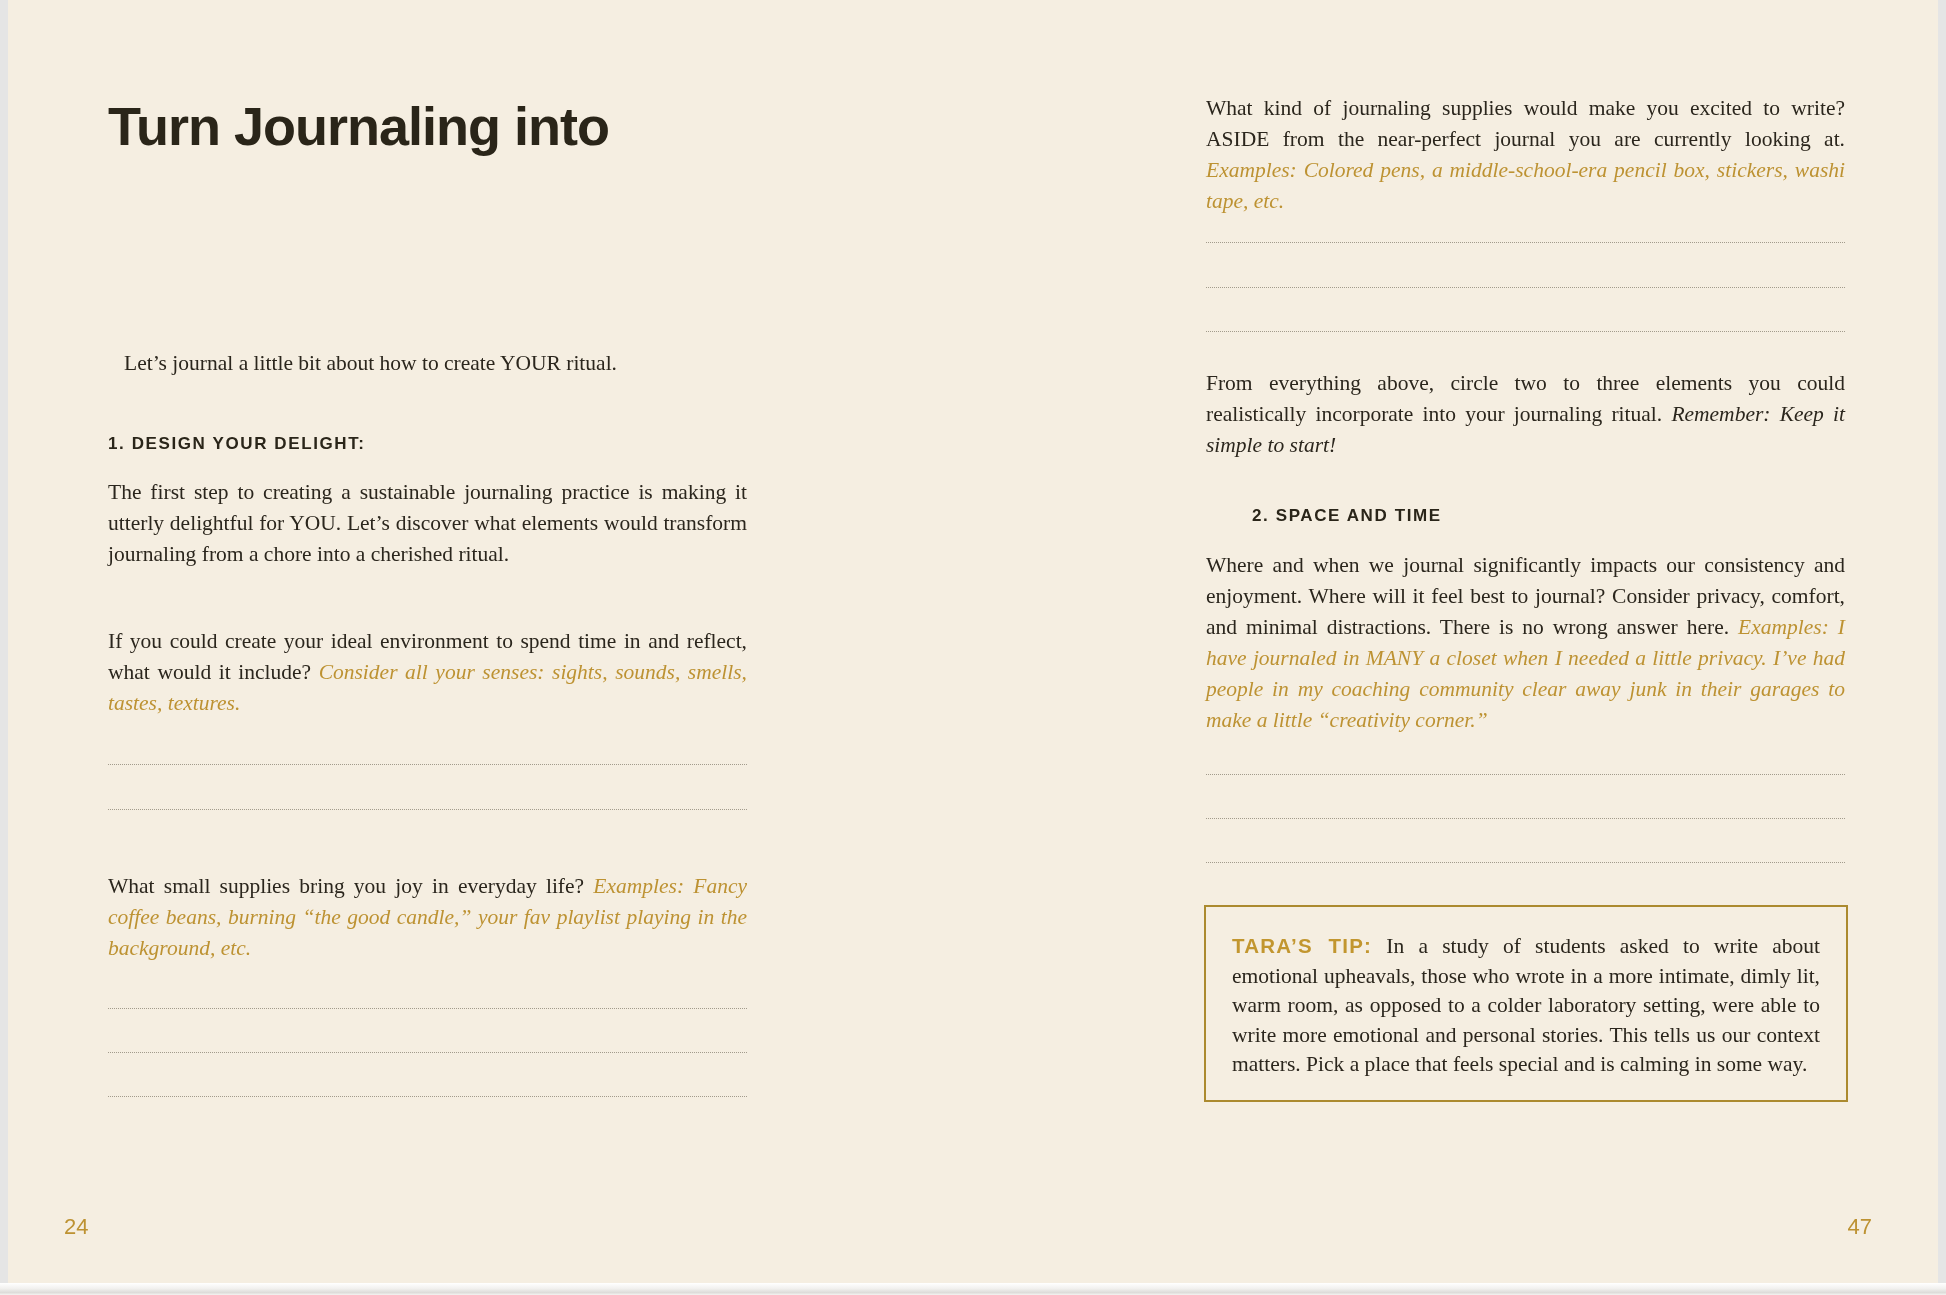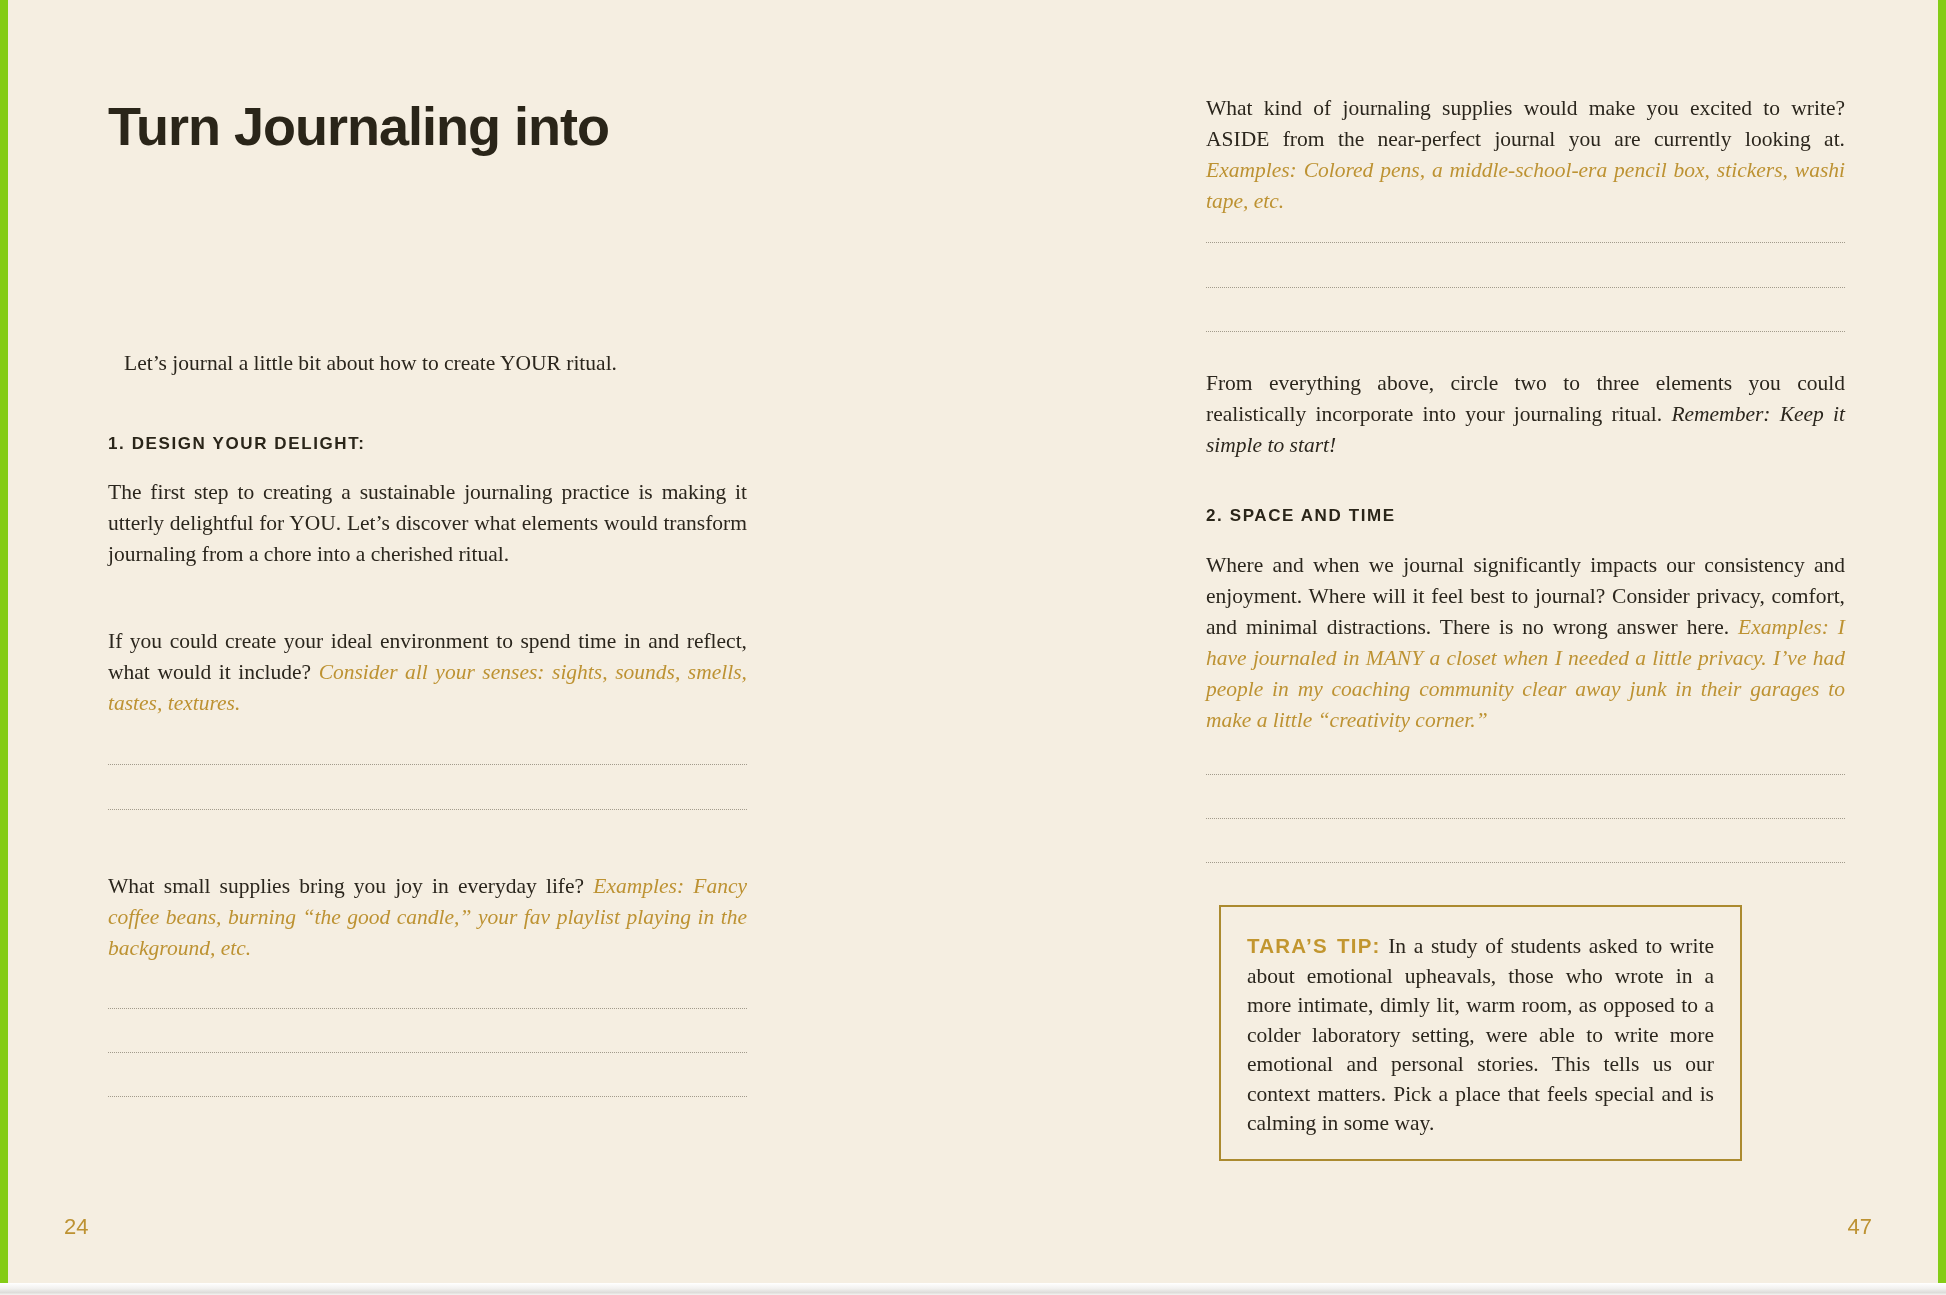--- a/index.html
+++ b/index.html
@@ -1,19 +1,19 @@
 <!DOCTYPE html>
 <html><head>
 <meta charset="utf-8">
 <style>
   html,body{margin:0;padding:0;background:#ffffff;}
   .canvas{
     position:relative;
     width:1946px;height:1295px;
-    background:#84cc16;
+    background:#e5e5e5;
     overflow:hidden;
     font-family:"Liberation Serif", serif;
     color:#2b261d;
   }
   .spread{
     position:absolute;
     left:8px; right:8px; top:0; bottom:12px;
     background:#f5eee1;
   }
   .bottom-edge{
@@ -113,29 +113,29 @@
     <div class="abs pagenum" style="left:56px; top:1214px;">24</div>
 
     <p class="abs body" style="left:1198px; top:93px; width:639px;"><span>What kind of journaling supplies would make you excited to write? ASIDE from the near-perfect journal you are currently looking at. </span><span class="ex">Examples: Colored pens, a middle-school-era pencil box, stickers, washi tape, etc.</span></p>
 
     <div class="rule" style="left:1198px; top:242px;"></div>
     <div class="rule" style="left:1198px; top:287px;"></div>
     <div class="rule" style="left:1198px; top:331px;"></div>
 
     <p class="abs body" style="left:1198px; top:368px; width:639px;"><span>From everything above, circle two to three elements you could realistically incorporate into your journaling ritual. </span><span class="dark-it">Remember: Keep it simple to start!</span></p>
 
-    <div class="abs heading" style="left:1198px; top:506px;">2. SPACE AND TIME</div>
+    <div class="abs heading" style="left:1244px; top:506px;">2. SPACE AND TIME</div>
 
     <p class="abs body" style="left:1198px; top:550px; width:639px;"><span>Where and when we journal significantly impacts our consistency and enjoyment. Where will it feel best to journal? Consider privacy, comfort, and minimal distractions. There is no wrong answer here. </span><span class="ex">Examples: I have journaled in MANY a closet when I needed a little privacy. I’ve had people in my coaching community clear away junk in their garages to make a little “creativity corner.”</span></p>
 
     <div class="rule" style="left:1198px; top:774px;"></div>
     <div class="rule" style="left:1198px; top:818px;"></div>
     <div class="rule" style="left:1198px; top:862px;"></div>
 
-    <div class="tipbox" style="left:1196px; top:905px; width:523px;margin-left:15px;">
+    <div class="tipbox" style="left:1196px; top:905px; width:644px;">
       <p class="body"><span class="tiplabel">TARA’S TIP:</span><span> In a study of students asked to write about emotional upheavals, those who wrote in a more intimate, dimly lit, warm room, as opposed to a colder laboratory setting, were able to write more emotional and personal stories. This tells us our context matters. Pick a place that feels special and is calming in some way.</span></p>
     </div>
 
     <div class="abs pagenum" style="right:66px; top:1214px;">47</div>
 
   </div>
 
   <div class="bottom-edge"></div>
 </div>
 

